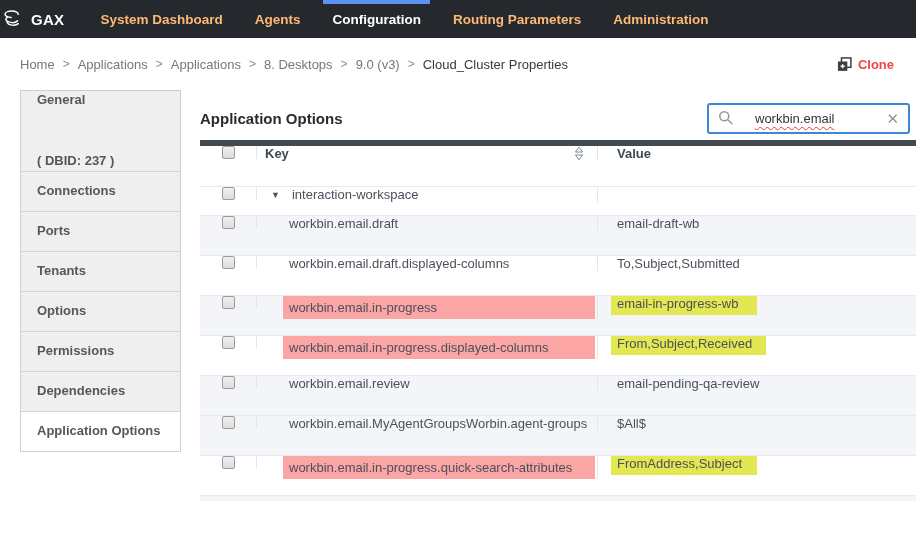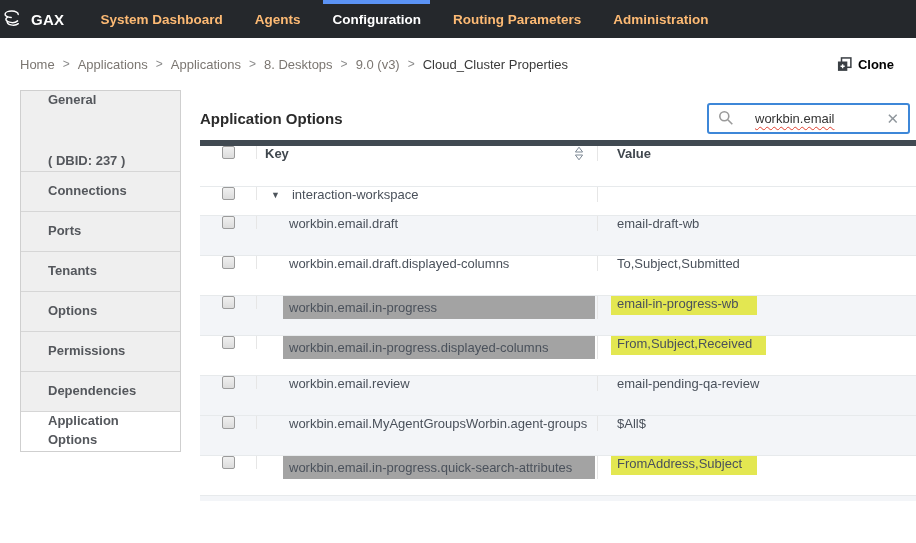--- a/index.html
+++ b/index.html
@@ -17,28 +17,28 @@
     height:4px; background:#5b93f5; }
 
   
   .crumb-bar { height:52px; display:flex; align-items:center; justify-content:space-between;
     padding:0 22px 0 20px; background:#fff; }
   .crumbs { display:flex; align-items:center; font-size:13px; color:#7b7671; }
   .crumb { display:inline-flex; align-items:center; }
   .crumb + .crumb::before { content:">"; margin:0 8px; color:#8c8c8c; font-size:12px; }
   .crumb.current { font-weight:normal; color:#3a3a3a; }
   .clone-btn { display:flex; align-items:center; gap:6px; font-size:13px; font-weight:bold;
-    color:#000000; cursor:pointer; background:none; border:none; font-family:inherit; }
+    color:#ef4444; cursor:pointer; background:none; border:none; font-family:inherit; }
 
   
   .layout { display:flex; align-items:flex-start; padding-left:20px; }
 
   .sidebar { width:161px; border:1px solid #cfcfcf; }
   .side-item { background:#efefef; min-height:40px; display:flex; flex-direction:column;
-    justify-content:center; padding:0 27px; font-size:13px; font-weight:bold; color:#54575c;
+    justify-content:center; padding:0 16px; font-size:13px; font-weight:bold; color:#54575c;
     border-top:1px solid #d6d6d6; cursor:pointer; line-height:1.45;gap:42px; }
   .side-item:first-child { border-top:none; min-height:56px; }
   .side-item.active { background:#fff; }
 
   .main { flex:1; margin-left:19px; }
   .main-header { display:flex; justify-content:space-between; align-items:center;
     margin-top:6px; height:44px; padding-right:6px; }
   .page-title { font-size:15px; font-weight:bold; color:#2b2b2b; }
 
   .search-box { width:203px; height:31px; border:2px solid #3d87d8; border-radius:3px;
@@ -66,21 +66,21 @@
   .t-header .c-key { padding-left:8px; padding-right:13px; justify-content:space-between; }
   .th-label { font-size:13px; font-weight:bold; color:#40474e; }
   .t-group .c-key { padding-left:14px; gap:12px; }
   .tri { font-size:9px; color:#4d545b; }
   .group-label, .key-text, .val-text { font-size:13px; color:#4a515b; }
 
   .checkbox { width:13px; height:13px; border:1px solid #9b9b9b; border-radius:2px;
     background:linear-gradient(#f0f0f0,#dcdcdc); cursor:pointer; }
 
   .t-data.hl .key-text { display:inline-block; width:312px; margin-left:-6px;
-    padding:4px 8px 4px 6px; background:#a3a3a3; }
+    padding:4px 8px 4px 6px; background:#fca5a5; }
   .t-data.hl .val-text { display:inline-block; min-width:146px; margin-left:-6px;
     padding:0 14px 4px 6px; background:#e3e751; }
 
   svg { display:block; }
 </style>
 </head>
 <body>
 
 <nav class="topnav">
   <div class="brand">

